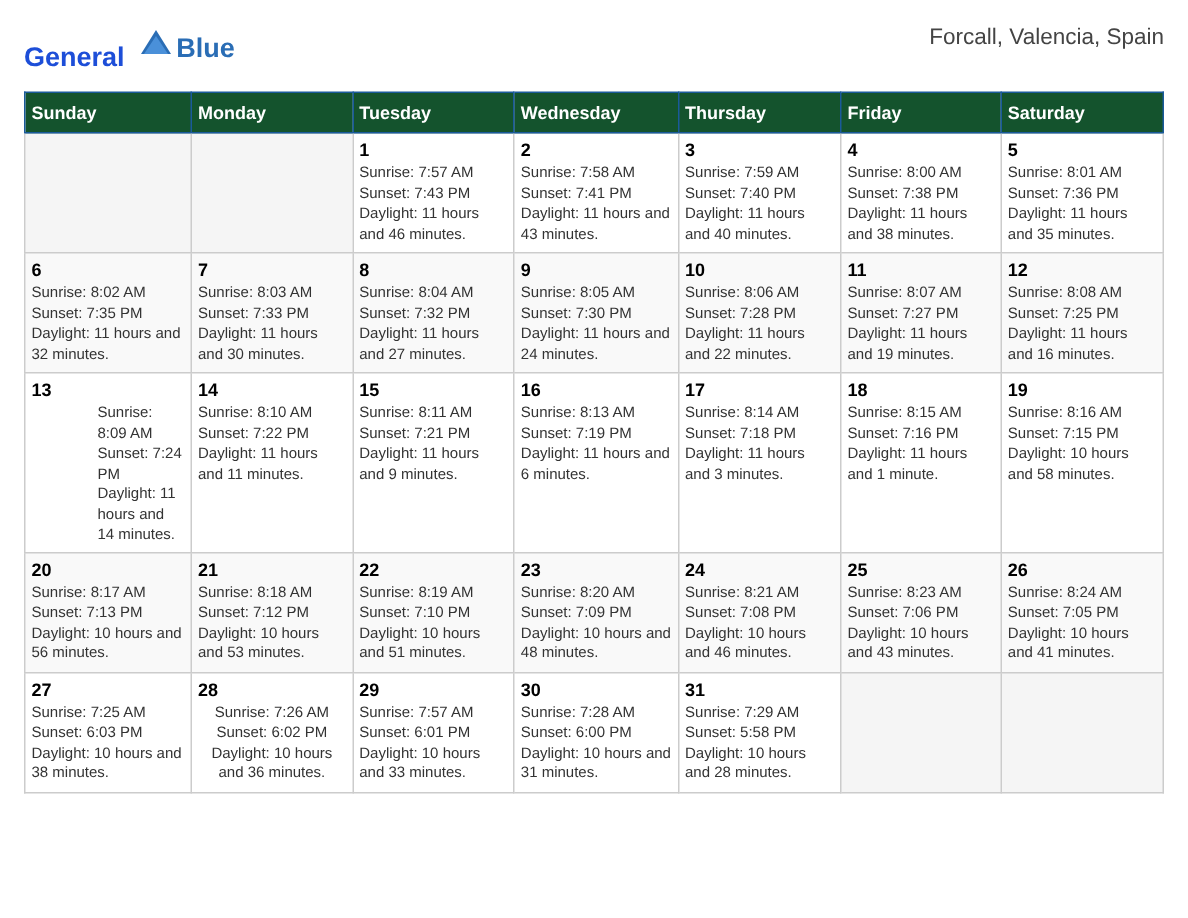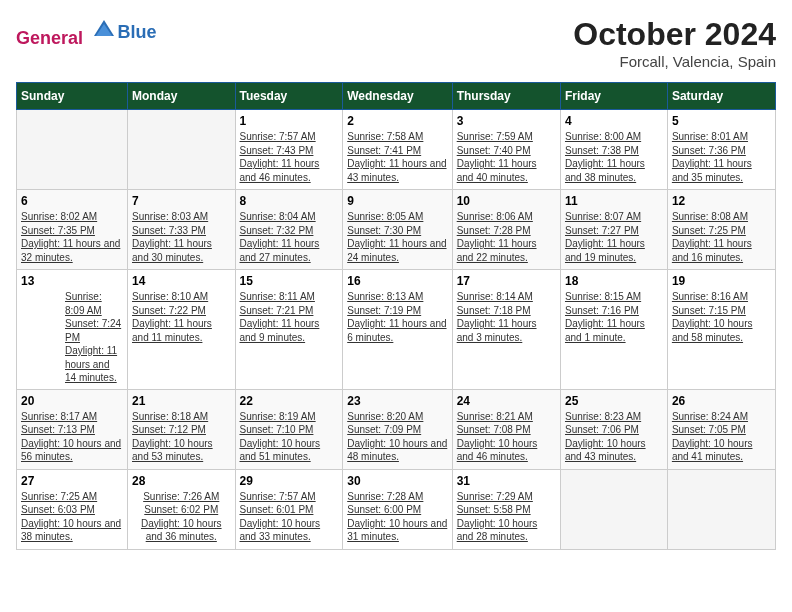--- a/index.html
+++ b/index.html
@@ -16,21 +16,21 @@
       align-items: flex-start;
       margin-bottom: 12px;
     }
     .logo {
       display: flex;
       align-items: center;
     }
     .logo-text-general {
       font-size: 18px;
       font-weight: bold;
-      color: #be185d;
+      color: #1d4ed8;
     }
     .logo-text-blue {
       font-size: 18px;
       font-weight: bold;
       color: #2a6db5;
     }
     .logo-icon {
       width: 28px;
       height: 28px;
       margin-left: 2px;
@@ -76,21 +76,20 @@
     .day-num {
       font-weight: bold;
       font-size: 12px;
       display: block;
       margin-bottom: 2px;
     }
     .day-info {
       font-size: 10px;
       line-height: 1.35;
       color: #333;
-      text-decoration: underline;
     }
     .empty-cell {
       background: #f5f5f5 !important;
     }
   </style>
 </head>
 <body>
 
 <div class="header">
   <div class="logo">
@@ -99,21 +98,20 @@
       <svg class="logo-icon" viewBox="0 0 28 28">
         <polygon points="14,4 24,20 4,20" fill="#2a6db5"></polygon>
         <polygon points="14,8 22,20 6,20" fill="#4a90d9"></polygon>
       </svg>
     </div>
     <div>
       <span class="logo-text-blue">Blue</span>
     </div>
   </div>
   <div class="title-block">
-    <h1>October 2024</h1>
     <h2>Forcall, Valencia, Spain</h2>
   </div>
 </div>
 
 <table>
   <thead>
     <tr id="weekday-header">
     <th>Sunday</th>
         <th>Monday</th>
         <th>Tuesday</th>

